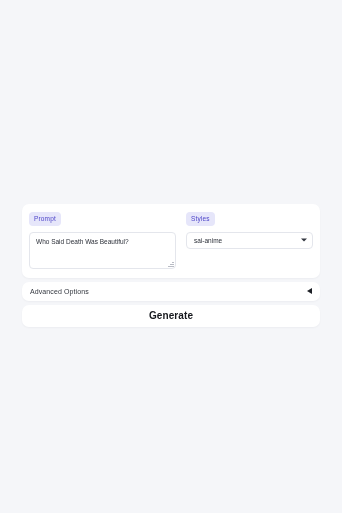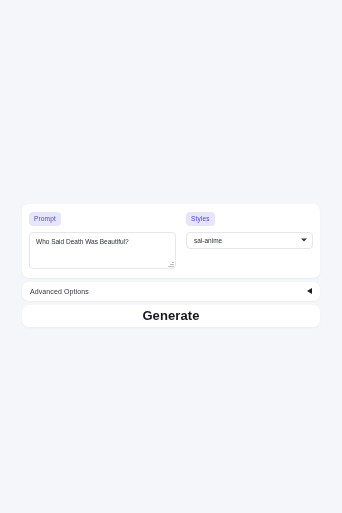--- a/index.html
+++ b/index.html
@@ -164,21 +164,21 @@
 
   
   .generate-card {
     height: 22px;
     display: flex;
     align-items: center;
     justify-content: center;
     cursor: pointer;
   }
   .generate-label {
-    font-size: 13px;
+    font-size: 10px;
     font-weight: bold;
     color: #16181d;
     letter-spacing: 0.1px;
   }
 </style>
 </head>
 <body>
 
 <div class="app">
 

